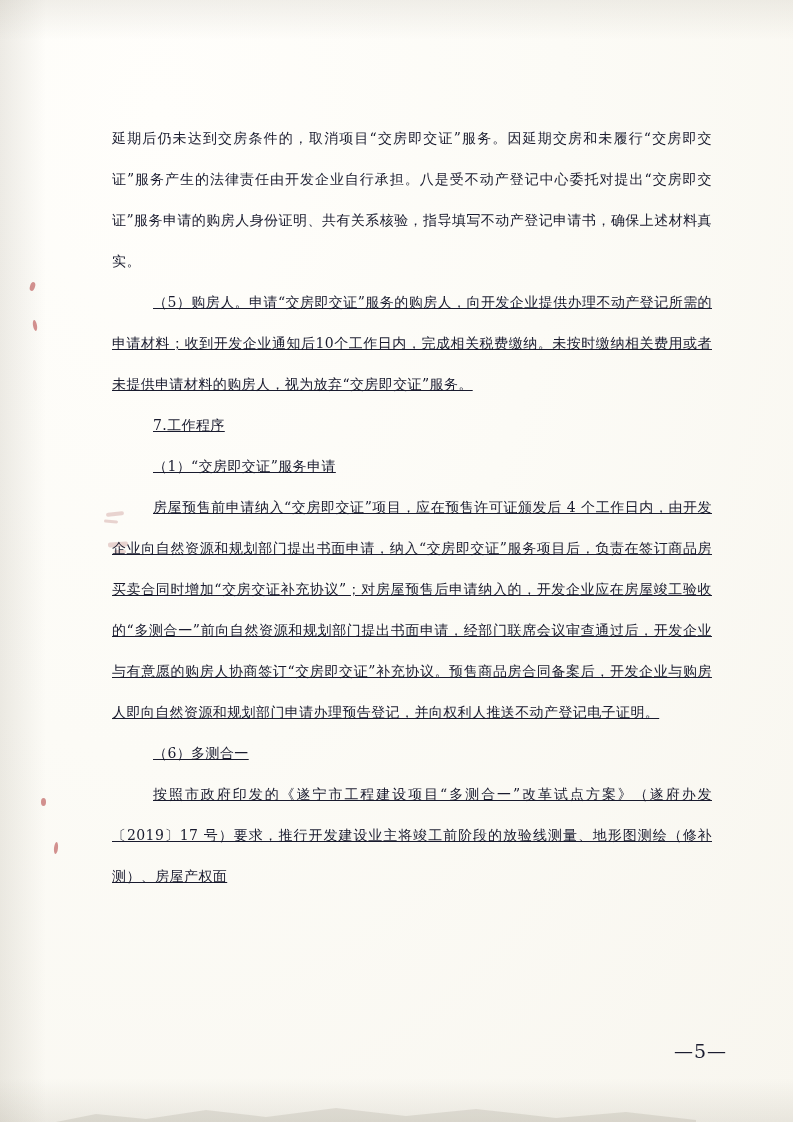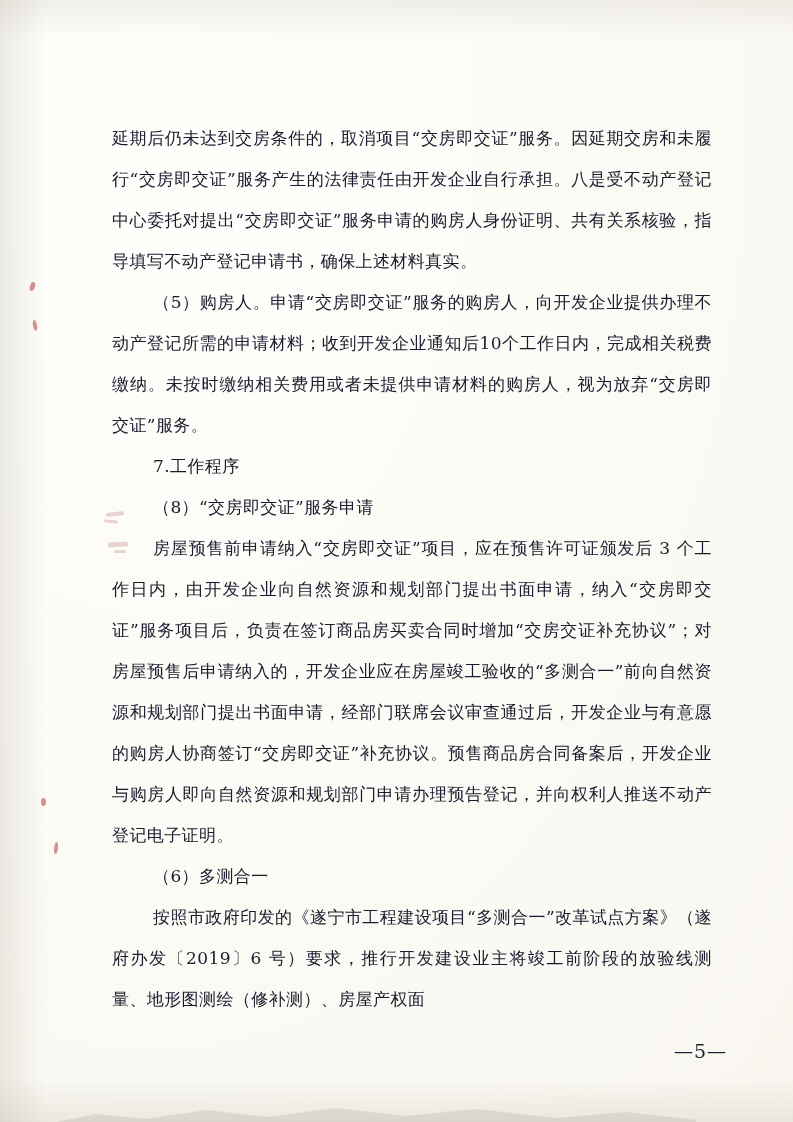--- a/index.html
+++ b/index.html
@@ -42,31 +42,32 @@
   }
 
   .page-content {
     position: absolute;
     left: 112px;
     top: 118px;
     width: 610px;
   }
 
   .para {
-    font-size: 17px;
+    font-size: 14px;
     line-height: 41px;
     color: #191b2e;
     letter-spacing: 0.4px;
     text-align: justify;
     text-justify: inter-ideograph;
     margin: 0 10px 0 0;
     font-weight: 500;
   }
   .para.indent {
     text-indent: 41px;
+    text-decoration: underline;
   }
 
   .page-number {
     position: absolute;
     right: 66px;
     top: 1040px;
     font-size: 19px;
     color: #1b1d30;
     letter-spacing: 1px;
     font-family: "DejaVu Serif", "Liberation Serif", serif;
@@ -132,23 +133,23 @@
   <div class="s s1"></div>
   <div class="s s2"></div>
   <div class="s s3"></div>
   <div class="s s4"></div>
 </div>
 
 <div class="page-content">
   <p class="para">延期后仍未达到交房条件的，取消项目“交房即交证”服务。因延期交房和未履行“交房即交证”服务产生的法律责任由开发企业自行承担。八是受不动产登记中心委托对提出“交房即交证”服务申请的购房人身份证明、共有关系核验，指导填写不动产登记申请书，确保上述材料真实。</p>
   <p class="para indent">（5）购房人。申请“交房即交证”服务的购房人，向开发企业提供办理不动产登记所需的申请材料；收到开发企业通知后10个工作日内，完成相关税费缴纳。未按时缴纳相关费用或者未提供申请材料的购房人，视为放弃“交房即交证”服务。</p>
   <p class="para indent">7.工作程序</p>
-  <p class="para indent">（8）“交房即交证”服务申请</p>
-  <p class="para indent">房屋预售前申请纳入“交房即交证”项目，应在预售许可证颁发后 3 个工作日内，由开发企业向自然资源和规划部门提出书面申请，纳入“交房即交证”服务项目后，负责在签订商品房买卖合同时增加“交房交证补充协议”；对房屋预售后申请纳入的，开发企业应在房屋竣工验收的“多测合一”前向自然资源和规划部门提出书面申请，经部门联席会议审查通过后，开发企业与有意愿的购房人协商签订“交房即交证”补充协议。预售商品房合同备案后，开发企业与购房人即向自然资源和规划部门申请办理预告登记，并向权利人推送不动产登记电子证明。</p>
+  <p class="para indent">（1）“交房即交证”服务申请</p>
+  <p class="para indent">房屋预售前申请纳入“交房即交证”项目，应在预售许可证颁发后 4 个工作日内，由开发企业向自然资源和规划部门提出书面申请，纳入“交房即交证”服务项目后，负责在签订商品房买卖合同时增加“交房交证补充协议”；对房屋预售后申请纳入的，开发企业应在房屋竣工验收的“多测合一”前向自然资源和规划部门提出书面申请，经部门联席会议审查通过后，开发企业与有意愿的购房人协商签订“交房即交证”补充协议。预售商品房合同备案后，开发企业与购房人即向自然资源和规划部门申请办理预告登记，并向权利人推送不动产登记电子证明。</p>
   <p class="para indent">（6）多测合一</p>
-  <p class="para indent">按照市政府印发的《遂宁市工程建设项目“多测合一”改革试点方案》（遂府办发〔2019〕6 号）要求，推行开发建设业主将竣工前阶段的放验线测量、地形图测绘（修补测）、房屋产权面</p>
+  <p class="para indent">按照市政府印发的《遂宁市工程建设项目“多测合一”改革试点方案》（遂府办发〔2019〕17 号）要求，推行开发建设业主将竣工前阶段的放验线测量、地形图测绘（修补测）、房屋产权面</p>
 </div>
 
 <div class="page-number">—5—</div>
 
 <svg class="bottom-artifact" viewBox="0 0 640 26" preserveAspectRatio="none">
   <path d="M0 26 L40 18 L90 23 L150 14 L210 21 L280 12 L350 20 L420 13 L500 22 L570 16 L640 24 L640 26 Z" fill="#8a8372" opacity="0.35"></path>
 </svg>
 
 </body></html>

